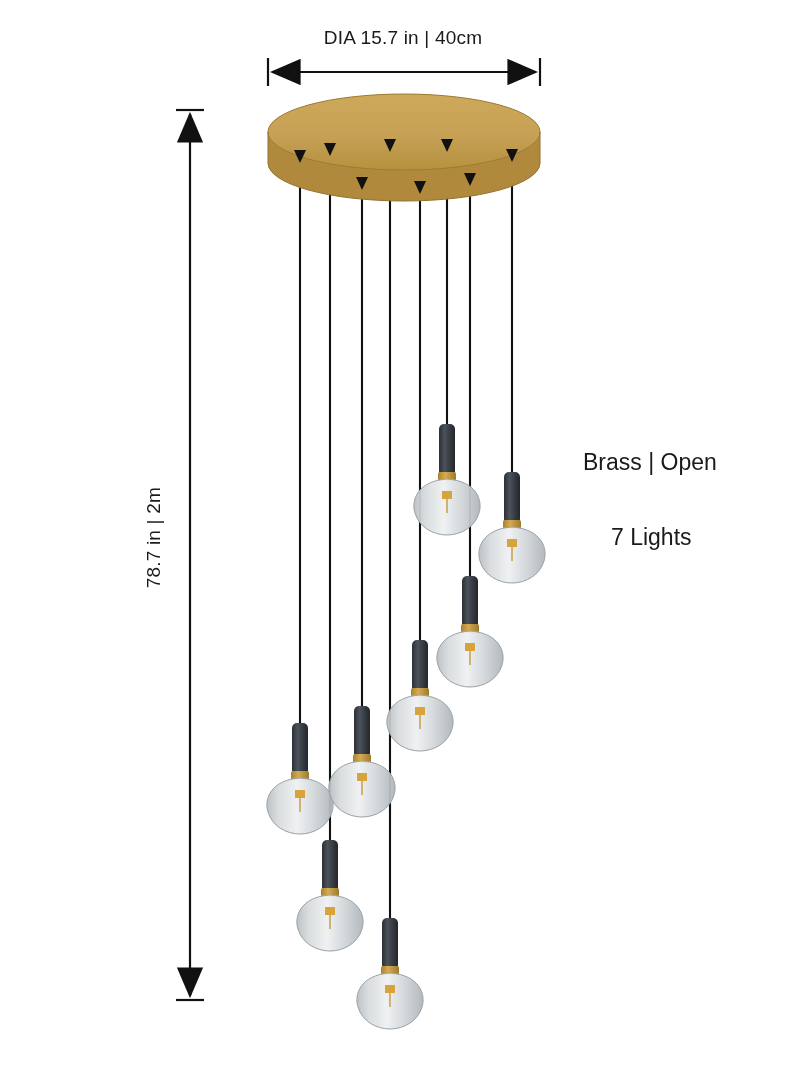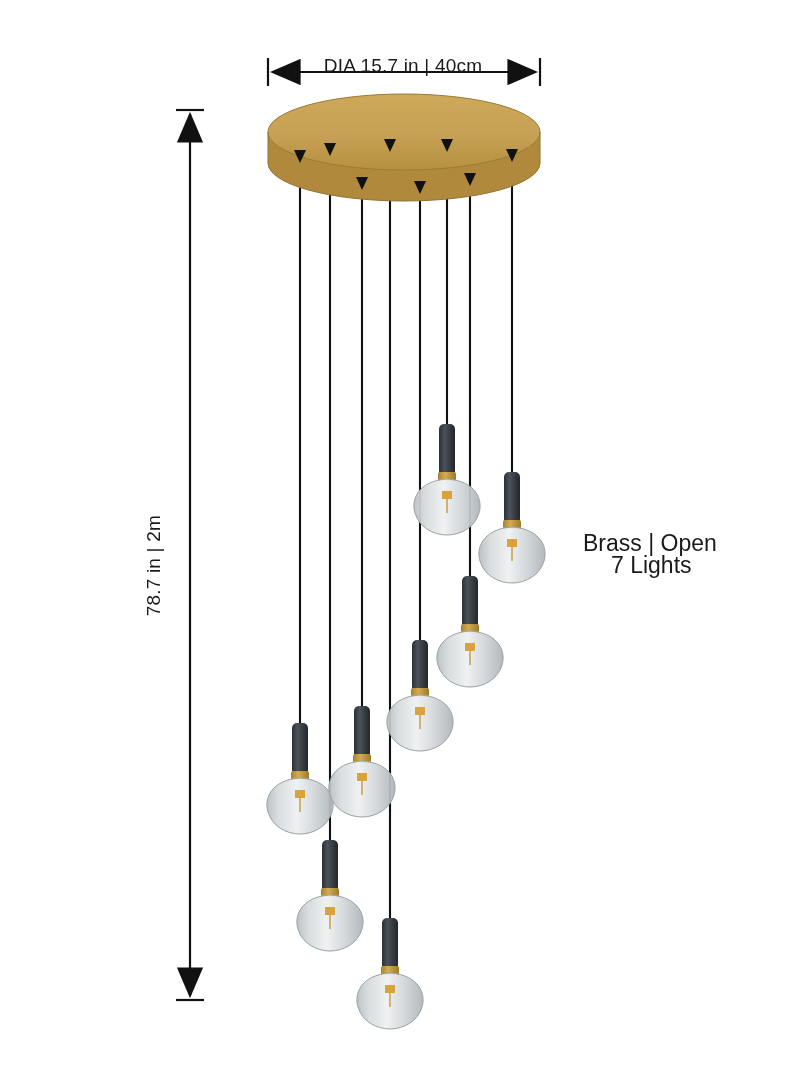--- a/index.html
+++ b/index.html
@@ -23,21 +23,20 @@
   }
   svg.diagram {
     position: absolute;
     left: 0; top: 0;
     width: 810px;
     height: 1080px;
   }
   .label {
     position: absolute;
     white-space: nowrap;
-    margin-top: 28px;
   }
   #top-dim-label {
     left: 0;
     top: 27px;
     width: 810px;
     text-align: center;
     font-size: 19px;
     letter-spacing: 0.2px;
   }
   
@@ -49,21 +48,21 @@
     left: 143px;
     top: 487px;
     font-size: 19px;
     writing-mode: vertical-rl;
     transform: rotate(180deg);
     transform-origin: center;
     letter-spacing: 0.2px;
   }
   #spec-line-1 {
     left: 583px;
-    top: 502px;
+    top: 449px;
     font-size: 23px;
   }
   #spec-line-2 {
     left: 611px;
     top: 524px;
     font-size: 23px;
   }
 </style>
 </head>
 <body>

